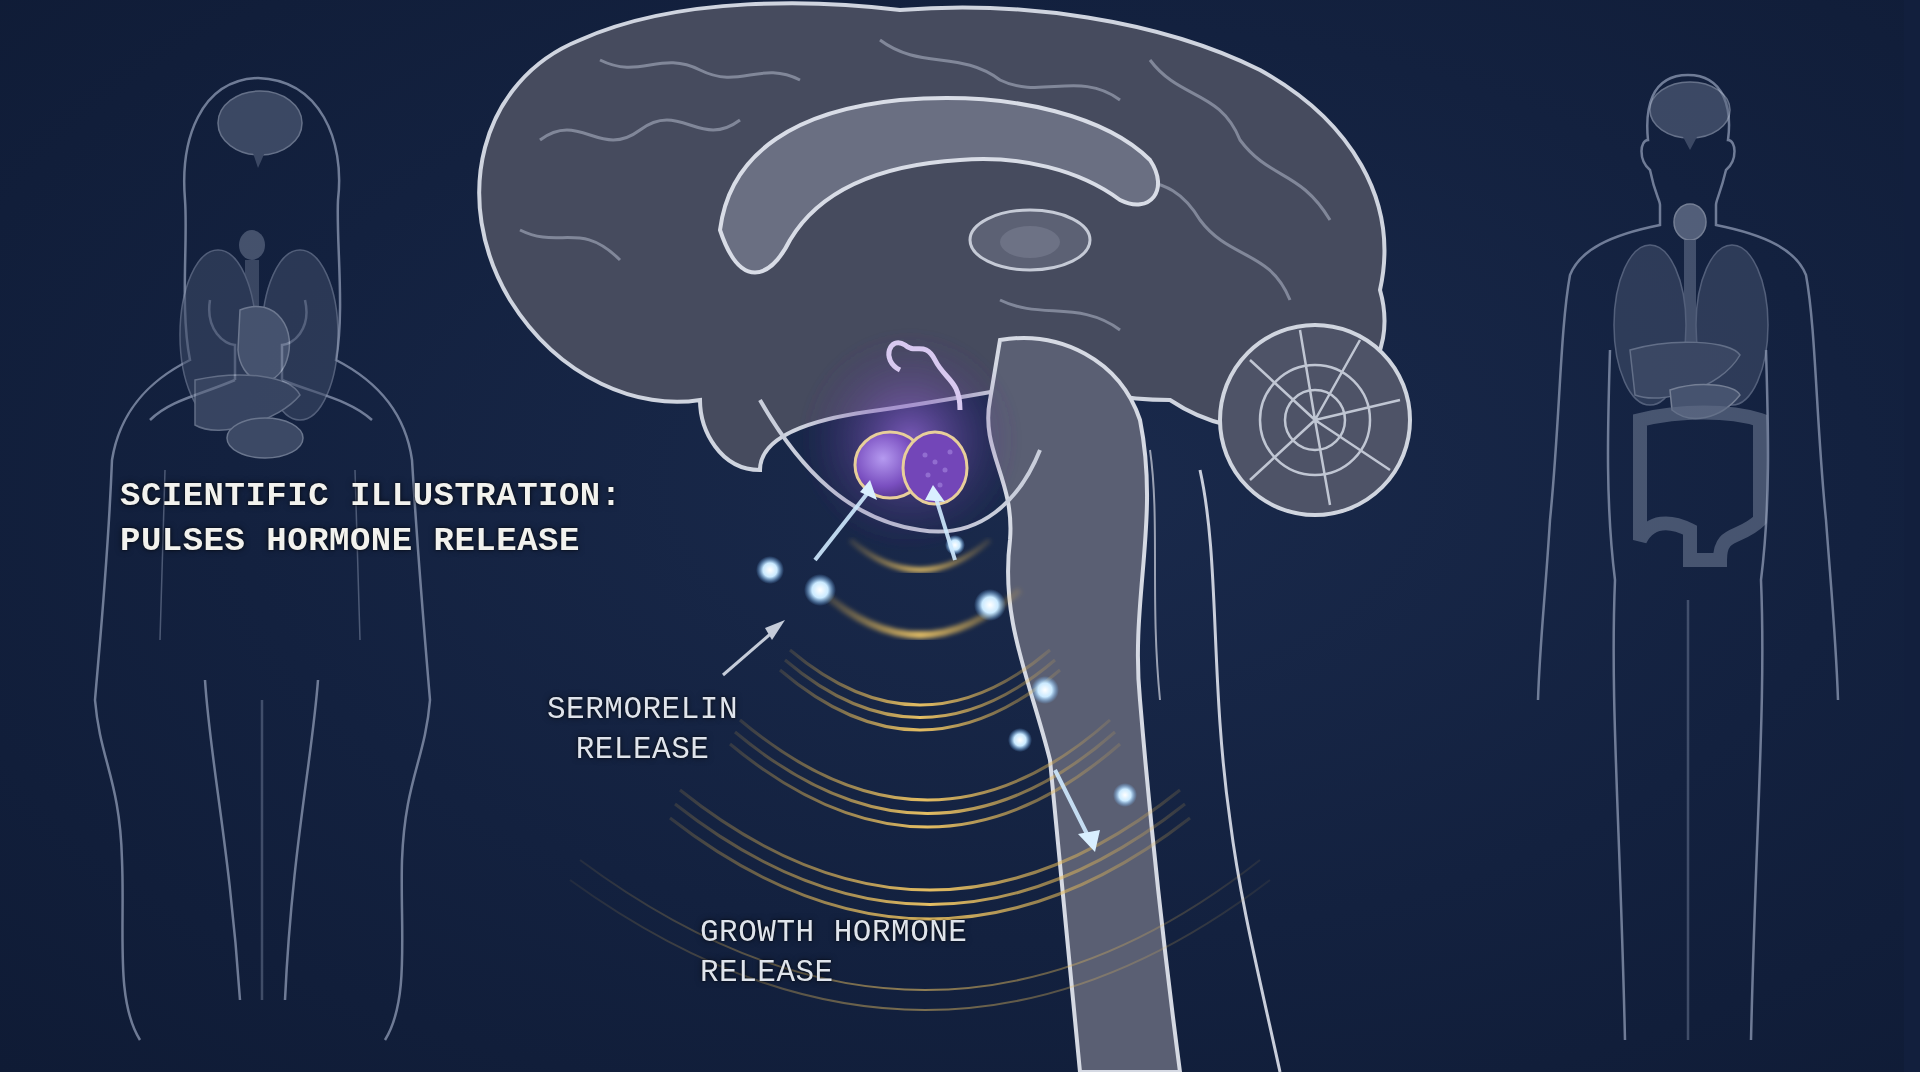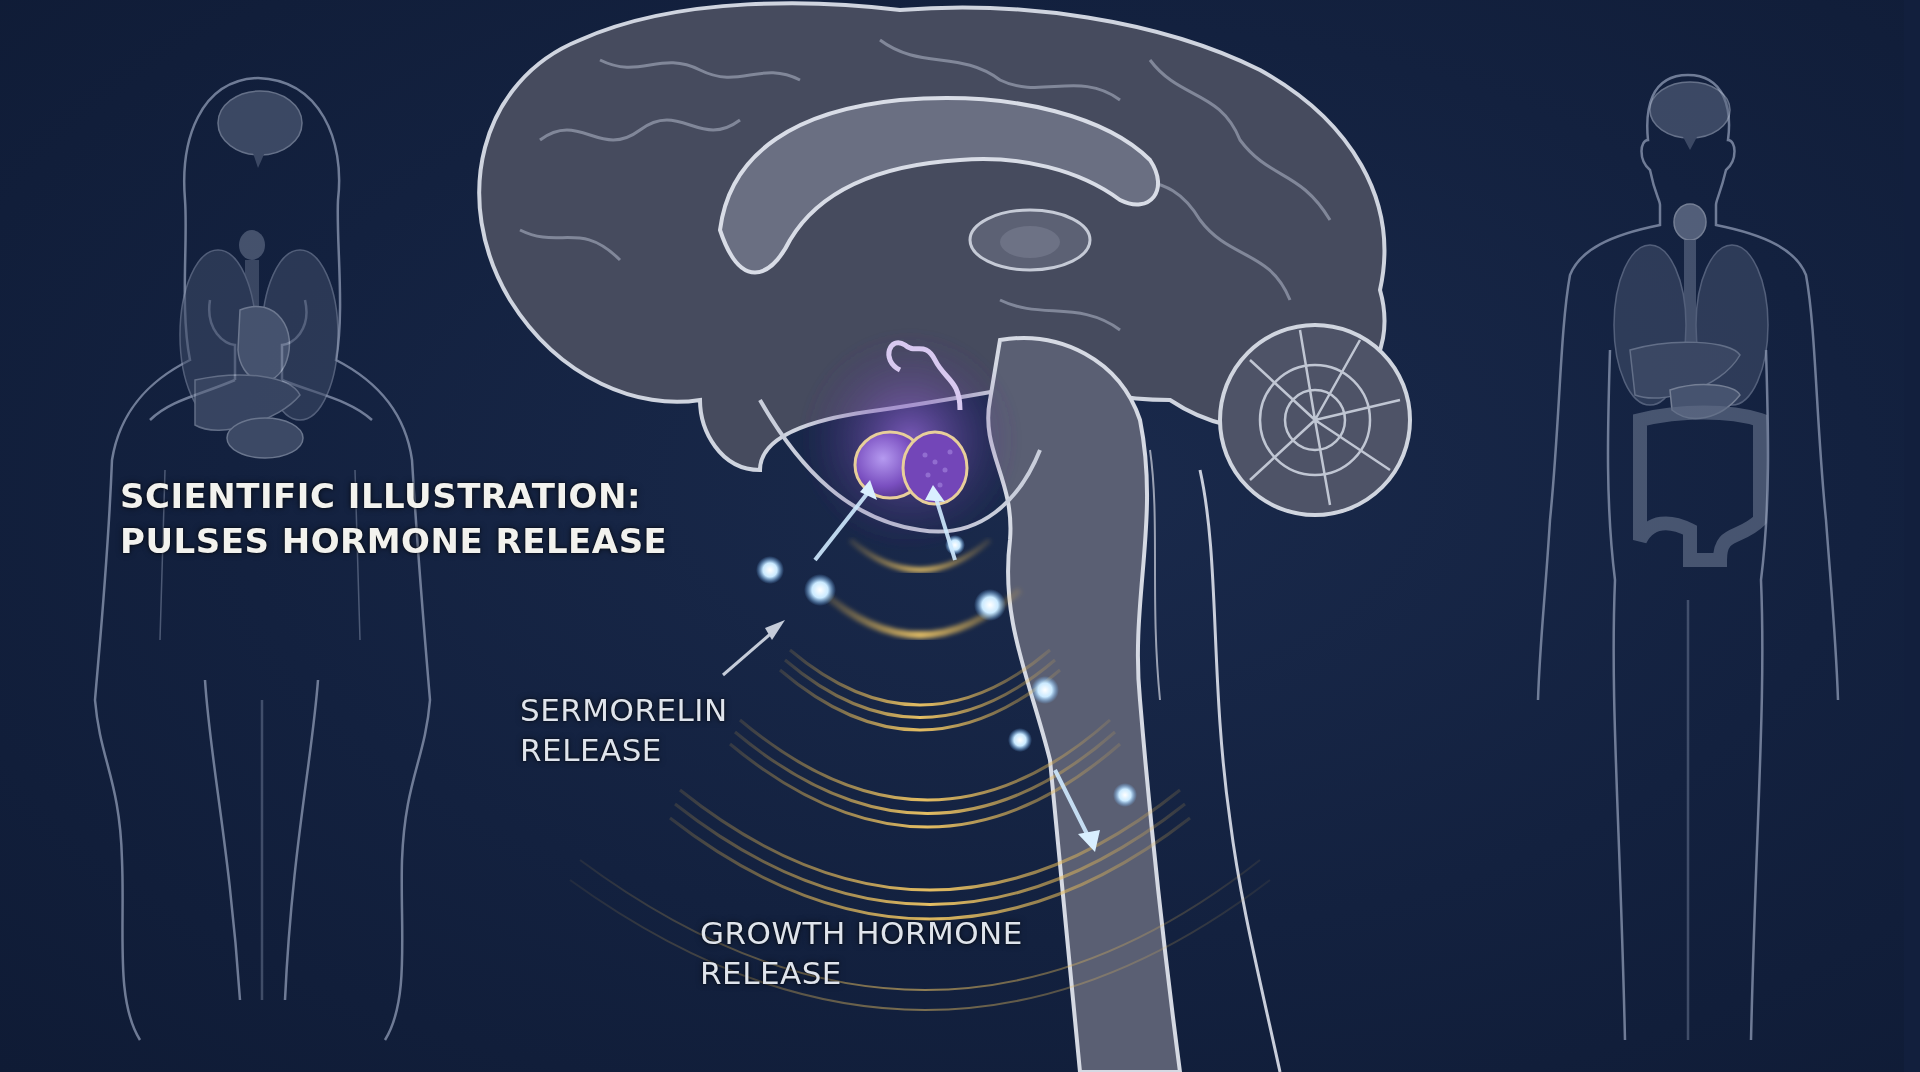--- a/index.html
+++ b/index.html
@@ -1,22 +1,22 @@
 <!DOCTYPE html>
 <html><head>
 <meta charset="utf-8">
 <style>
   html, body { margin:0; padding:0; }
   body { width:1920px; height:1072px; overflow:hidden; background:#121f3d; font-family:"DejaVu Sans","Liberation Sans",sans-serif; }
-  .stage { position:relative; width:1904px; height:1072px; background:radial-gradient(ellipse at 55% 45%, #1a2a4c 0%, #13213f 55%, #0f1b35 100%); overflow:hidden; }
+  .stage { position:relative; width:1904px; height:1072px; background:radial-gradient(ellipse at 55% 45%, #1a2a4c 0%, #13213f 55%, #0f1b35 100%); overflow:hidden;font-family:Liberation Mono, monospace; }
   svg.art { position:absolute; left:0; top:0; }
   .label { position:absolute; color:#e9ecf2; letter-spacing:0.5px; text-shadow:0 0 6px rgba(0,0,0,0.6), 0 0 2px rgba(0,0,0,0.8); }
   .title { left:120px; top:474px; font-size:34px; font-weight:bold; line-height:45px; color:#f2f2ee; }
   .title div { white-space:nowrap; }
-  .lbl-sermorelin { left:520px; top:690px; width:245px; text-align:left; font-size:31px; line-height:40px; color:#dfe4ec; }
+  .lbl-sermorelin { left:520px; top:690px; width:245px; text-align:center; font-size:31px; line-height:40px; color:#dfe4ec; }
   .lbl-gh { left:700px; top:913px; width:380px; font-size:31px; line-height:40px; color:#dfe4ec; }
 </style>
 </head>
 <body>
 
 <div class="stage">
 
   <svg class="art" width="1920" height="1072" viewBox="0 0 1920 1072">
     <defs>
       <radialGradient id="purpleGlow" cx="50%" cy="50%" r="50%">

